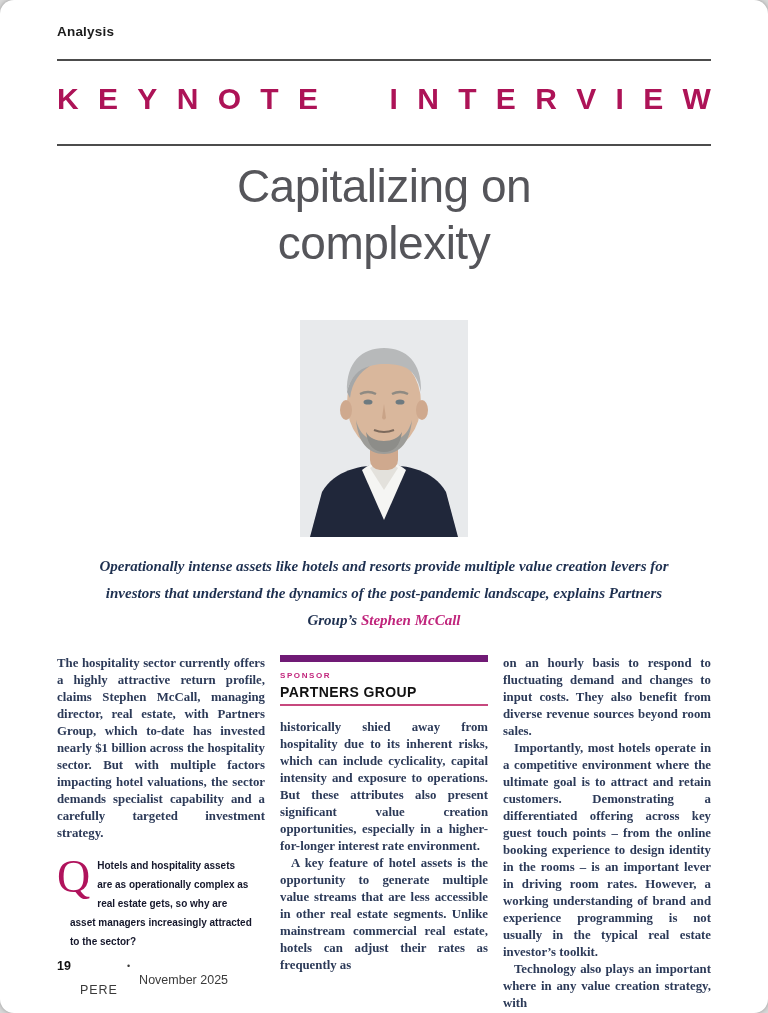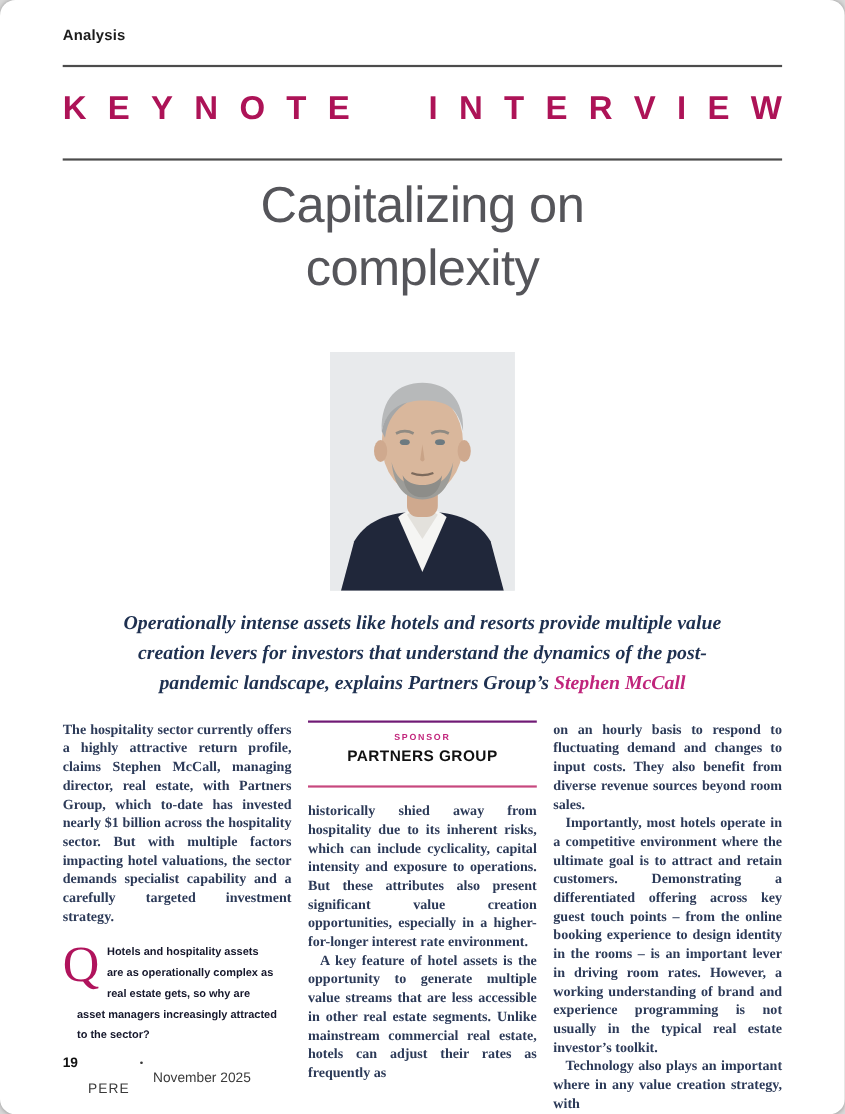--- a/index.html
+++ b/index.html
@@ -47,21 +47,21 @@
     width:168px;height:217px;
     background:#e8eaec;
   }
   .portrait svg{display:block;width:100%;height:100%;}
 
   .standfirst{
     position:absolute;top:553px;left:35px;right:35px;
     text-align:center;
     font-family:"Liberation Serif",serif;
     font-style:italic;font-weight:bold;
-    font-size:18px;line-height:27px;
+    font-size:15px;line-height:27px;
     color:#1e3050;
   }
   .standfirst .author{color:#c0257c;}
 
   .columns{
     position:absolute;top:655px;left:0;right:0;
     display:flex;gap:15px;
   }
   .col{flex:1 1 0;min-width:0;}
 
@@ -84,24 +84,24 @@
     font-weight:normal;
   }
   .question{
     font-family:"Liberation Sans",sans-serif;
     font-size:10px;line-height:19px;
     font-weight:bold;color:#15172b;
     text-align:left;margin:13px;
   }
 
   .sponsor-box{
-    border-top:2px solid #701a75;
+    border-top:7px solid #701a75;
     border-bottom:2px solid #c7487e;
-    text-align:center;
-    padding:9px 0 19px 0;
+    text-align:left;
+    padding:9px 0 4px 0;
     margin-bottom:13px;
   }
   .sponsor-label{
     font-size:8px;font-weight:bold;letter-spacing:1.6px;
     color:#c2257c;
   }
   .sponsor-name{
     font-size:14px;font-weight:bold;letter-spacing:.4px;
     color:#111111;margin-top:4px;
   }

